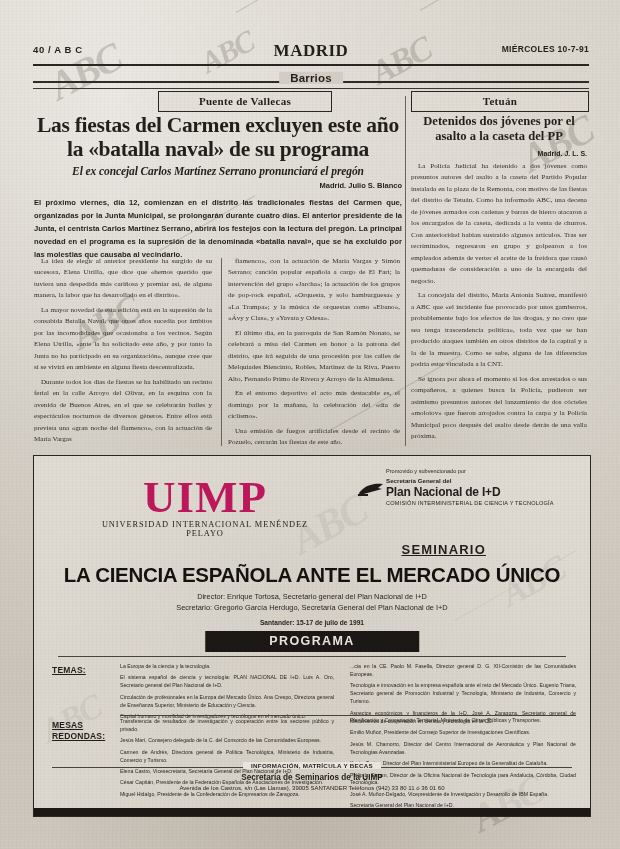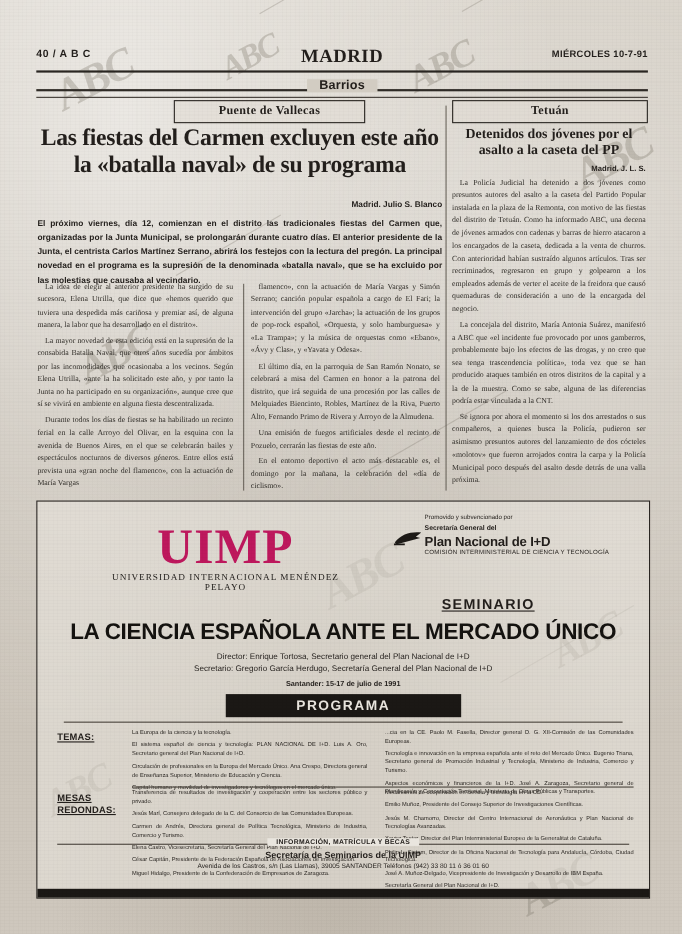--- a/index.html
+++ b/index.html
@@ -159,36 +159,37 @@
   <div class="sec-wrap">
     <div class="sec-rule"></div>
     <div class="sec-label">Barrios</div>
   </div>
   <div class="rule-under"></div>
 
   <div class="kicker" style="left:158px;top:91px;width:172px;">
     <span>Puente de Vallecas</span>
   </div>
   <div class="hl-main">Las fiestas del Carmen excluyen este año la «batalla naval» de su programa</div>
+  <div class="sub-main">El ex concejal Carlos Martínez Serrano pronunciará el pregón</div>
   <div class="by-main">Madrid. Julio S. Blanco</div>
   <div class="lead">El próximo viernes, día 12, comienzan en el distrito las tradicionales fiestas del Carmen que, organizadas por la Junta Municipal, se prolongarán durante cuatro días. El anterior presidente de la Junta, el centrista Carlos Martínez Serrano, abrirá los festejos con la lectura del pregón. La principal novedad en el programa es la supresión de la denominada «batalla naval», que se ha excluido por las molestias que causaba al vecindario.</div>
 
   <div class="vrule" style="left:221px;top:258px;height:188px;"></div>
   <div class="vrule" style="left:405px;top:96px;height:350px;"></div>
 
   <div class="col" id="mc1" style="left:34px;top:256px;width:178px;">
       <p>La idea de elegir al anterior presidente ha surgido de su sucesora, Elena Utrilla, que dice que «hemos querido que tuviera una despedida más cariñosa y premiar así, de alguna manera, la labor que ha desarrollado en el distrito».</p>
       <p>La mayor novedad de esta edición está en la supresión de la consabida Batalla Naval, que otros años sucedía por ámbitos por las incomodidades que ocasionaba a los vecinos. Según Elena Utrilla, «ante la ha solicitado este año, y por tanto la Junta no ha participado en su organización», aunque cree que sí se vivirá en ambiente en alguna fiesta descentralizada.</p>
       <p>Durante todos los días de fiestas se ha habilitado un recinto ferial en la calle Arroyo del Olivar, en la esquina con la avenida de Buenos Aires, en el que se celebrarán bailes y espectáculos nocturnos de diversos géneros. Entre ellos está prevista una «gran noche del flamenco», con la actuación de María Vargas</p>
     </div>
   <div class="col" id="mc2" style="left:228px;top:256px;width:172px;">
       <p>flamenco», con la actuación de María Vargas y Simón Serrano; canción popular española a cargo de El Fari; la intervención del grupo «Jarcha»; la actuación de los grupos de pop-rock español, «Orquesta, y solo hamburguesa» y «La Trampa»; y la música de orquestas como «Ebano», «Ávy y Clas», y «Yavata y Odesa».</p>
       <p>El último día, en la parroquia de San Ramón Nonato, se celebrará a misa del Carmen en honor a la patrona del distrito, que irá seguida de una procesión por las calles de Melquiades Biencinto, Robles, Martínez de la Riva, Puerto Alto, Fernando Primo de Rivera y Arroyo de la Almudena.</p>
+      <p>En el entorno deportivo el acto más destacable es, el domingo por la mañana, la celebración del «día de ciclismo».</p>
       <p>Una emisión de fuegos artificiales desde el recinto de Pozuelo, cerrarán las fiestas de este año.</p>
-      <p>En el entorno deportivo el acto más destacable es, el domingo por la mañana, la celebración del «día de ciclismo».</p>
     </div>
 
   <div class="kicker" style="left:411px;top:91px;width:176px;">
     <span>Tetuán</span>
   </div>
   <div class="hl-right">Detenidos dos jóvenes por el asalto a la caseta del PP</div>
   <div class="by-right">Madrid. J. L. S.</div>
   <div class="col" id="rc1" style="left:411px;top:161px;width:176px;">
       <p>La Policía Judicial ha detenido a dos jóvenes como presuntos autores del asalto a la caseta del Partido Popular instalada en la plaza de la Remonta, con motivo de las fiestas del distrito de Tetuán. Como ha informado ABC, una decena de jóvenes armados con cadenas y barras de hierro atacaron a los encargados de la caseta, dedicada a la venta de churros. Con anterioridad habían sustraído algunos artículos. Tras ser recriminados, regresaron en grupo y golpearon a los empleados además de verter el aceite de la freidora que causó quemaduras de consideración a uno de la encargada del negocio.</p>
       <p>La concejala del distrito, María Antonia Suárez, manifestó a ABC que «el incidente fue provocado por unos gamberros, probablemente bajo los efectos de las drogas, y no creo que sea tenga trascendencia política», toda vez que se han producido ataques también en otros distritos de la capital y a la de la muestra. Como se sabe, alguna de las diferencias podría estar vinculada a la CNT.</p>

